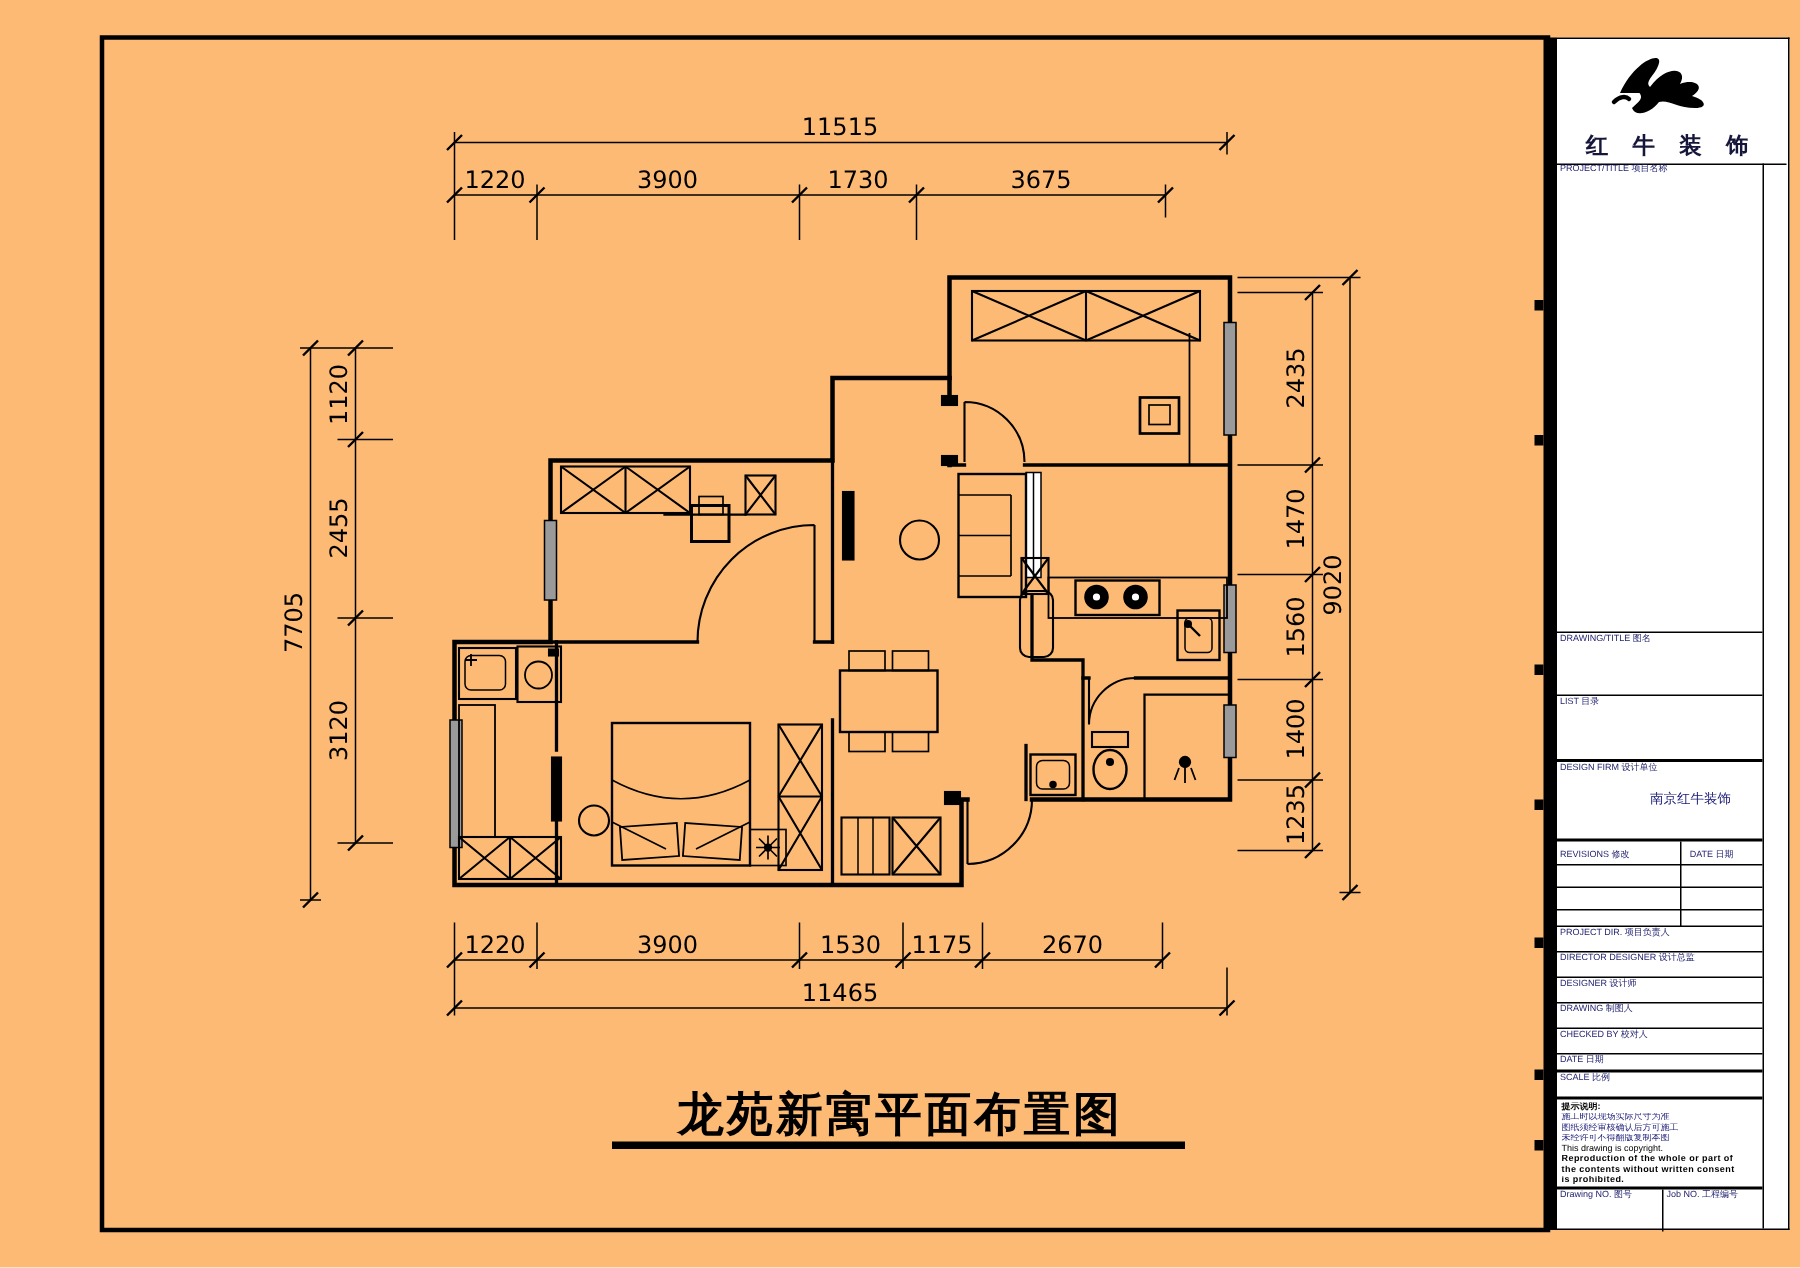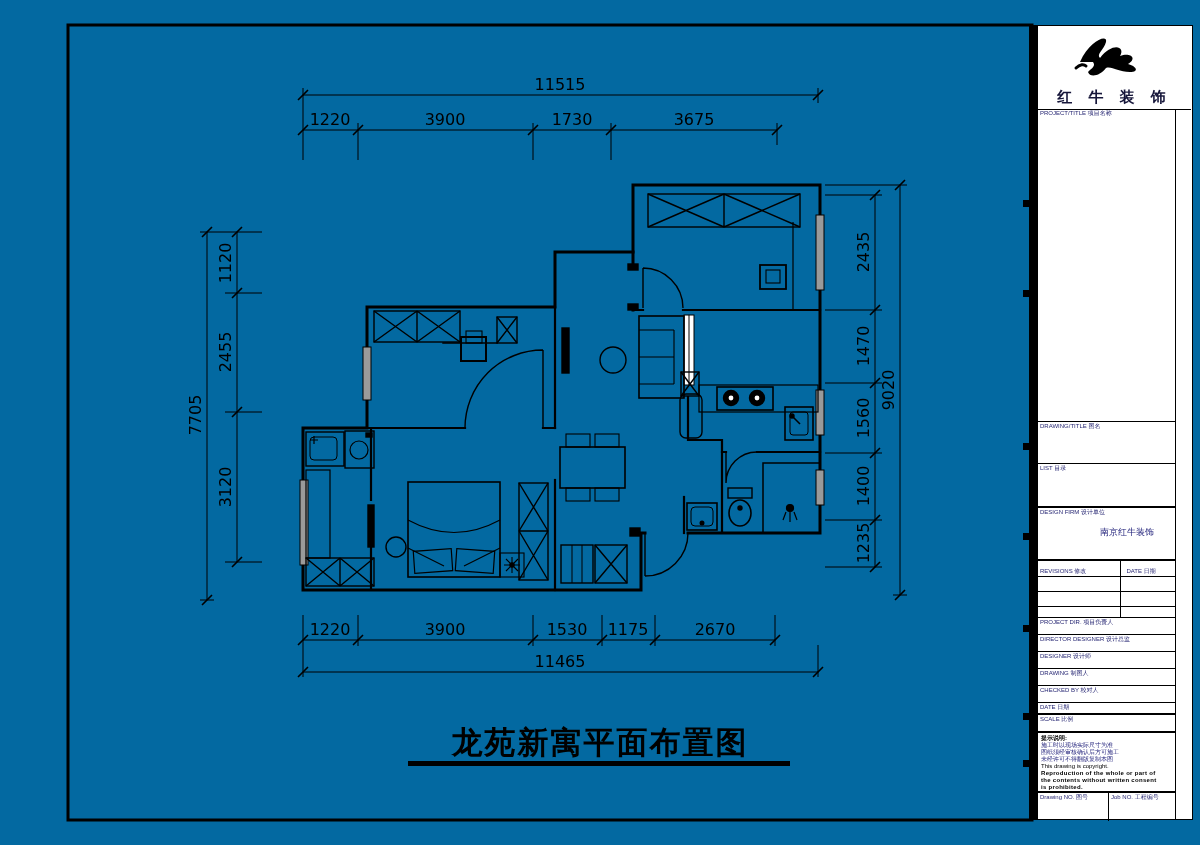--- a/index.html
+++ b/index.html
@@ -1,16 +1,16 @@
 <!DOCTYPE html>
 <html><head>
 <meta charset="utf-8">
 <style>
   html,body{margin:0;padding:0;background:#fff;}
-  #sheet{position:relative;width:1200px;height:845px;background:#0369a1;overflow:hidden;
+  #sheet{position:relative;width:1200px;height:845px;background:#fdba74;overflow:hidden;
          font-family:"Liberation Sans",sans-serif;}
   #plan-svg{position:absolute;left:0;top:0;}
   
   #title-block{position:absolute;left:1038px;top:25px;width:155px;height:795px;
     border:1.5px solid #000;border-left:none;box-sizing:border-box;background:#fff;}
   .tb-cell{position:absolute;left:0;width:137px;box-sizing:border-box;border-top:1px solid #000;}
   .tb-thick{border-top:2px solid #000;}
   .tb-label{font-size:6px;color:#1f1f6e;padding:1px 0 0 2px;line-height:7px;white-space:nowrap;overflow:hidden;}
   #tb-right-col{position:absolute;right:0;top:83px;bottom:0;width:16px;border-left:1px solid #000;}
   #logo-cell{position:absolute;left:0;top:0;width:153px;height:83px;}

